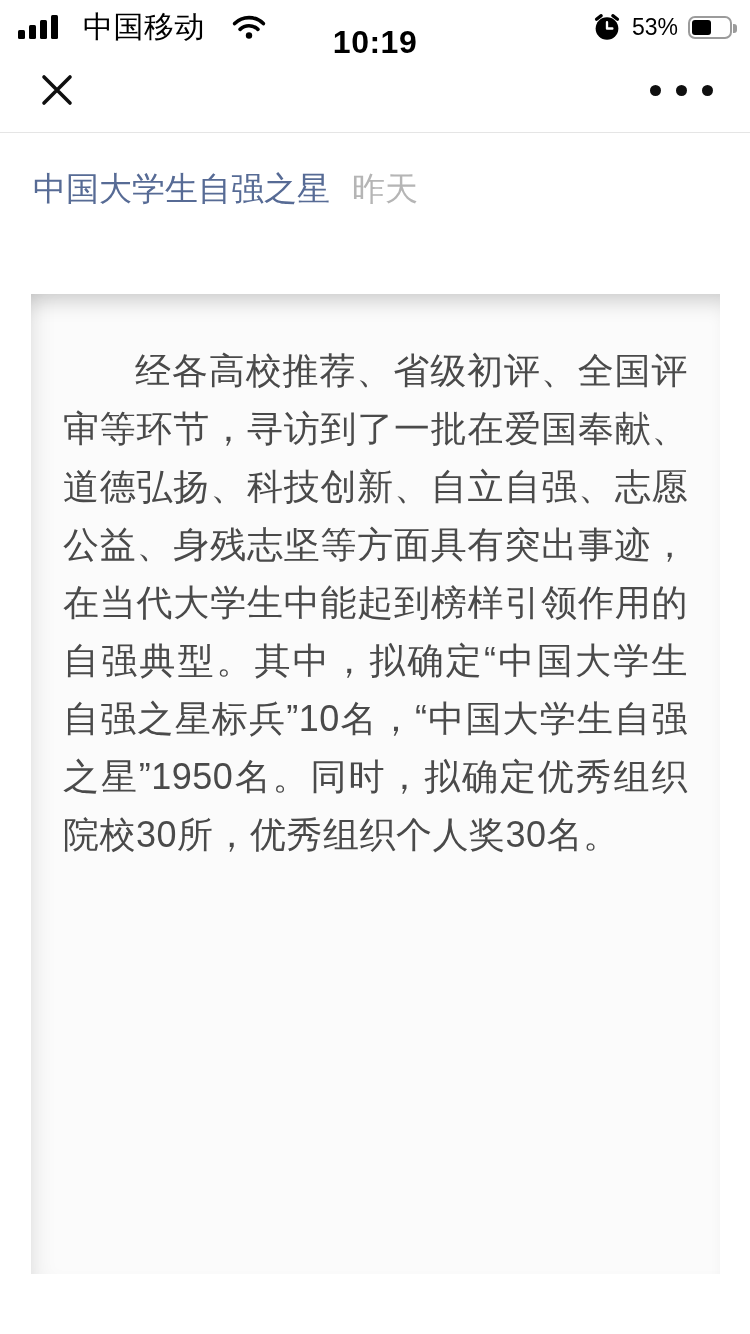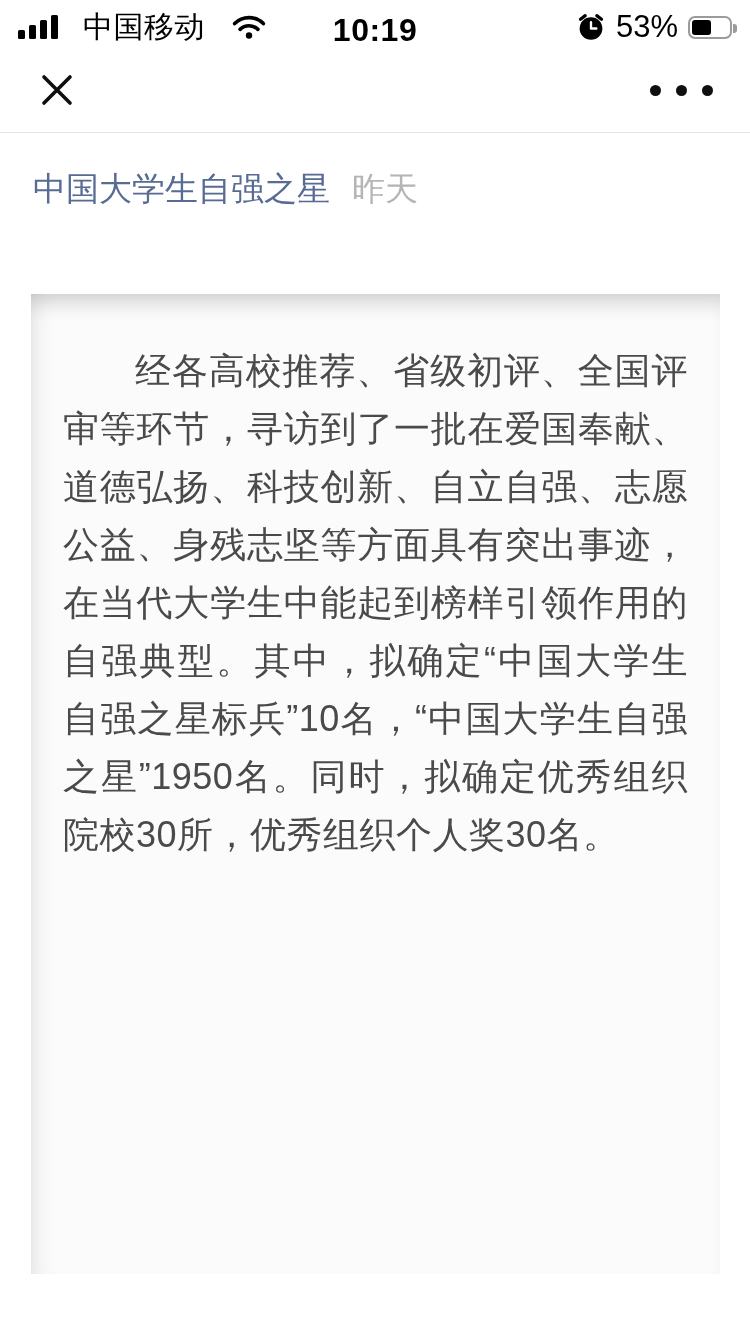--- a/index.html
+++ b/index.html
@@ -20,26 +20,26 @@
     padding:6px 18px 0 18px;
     color:#000;
   }
   .sb-left{display:flex;align-items:center;gap:25px;}
   .signal{display:flex;align-items:flex-end;gap:4px;height:24px;}
   .signal .bar{width:7px;background:#000;border-radius:1.5px;display:block;}
   .signal .b1{height:9px}.signal .b2{height:14px}.signal .b3{height:19px}.signal .b4{height:24px}
   .carrier{font-size:30px;letter-spacing:0.5px;}
   .wifi-icon{width:34px;height:26px;margin-left:2px;}
   .sb-time{
-    position:absolute;left:0;right:0;top:12px;
+    position:absolute;left:0;right:0;top:24px;
     text-align:center;font-size:32px;font-weight:600;letter-spacing:0.5px;
   }
   .sb-right{margin-left:auto;display:flex;align-items:center;gap:10px;}
   .alarm-icon{width:30px;height:30px;}
-  .batt-pct{font-size:31px;}
+  .batt-pct{font-size:23px;}
   .battery{position:relative;width:44px;height:23px;border:2.5px solid #9b9b9b;border-radius:7px;display:flex;align-items:center;padding:2px;box-sizing:border-box;}
   .battery .fill{height:100%;background:#000;border-radius:3px;}
   .battery .nub{position:absolute;right:-7px;top:6px;width:4px;height:9px;background:#9b9b9b;border-radius:0 3px 3px 0;}
 
   
   .nav-bar{
     height:84px;
     display:flex;align-items:center;justify-content:space-between;
     padding:0 33px;
     border-bottom:1px solid #e5e5e5;

